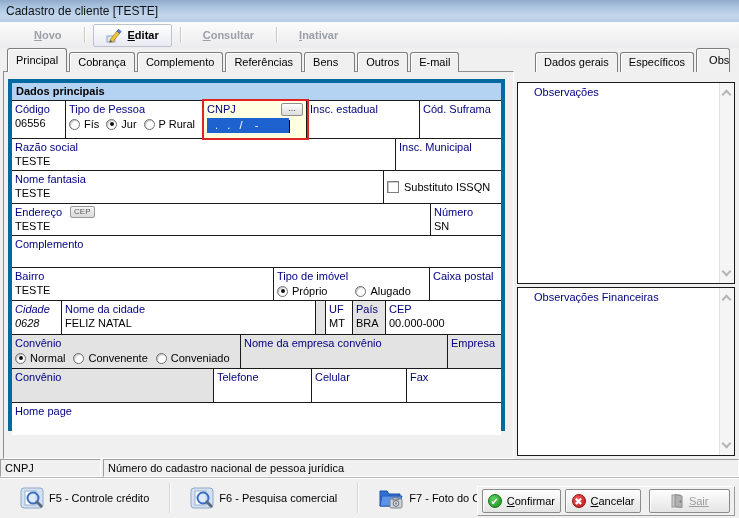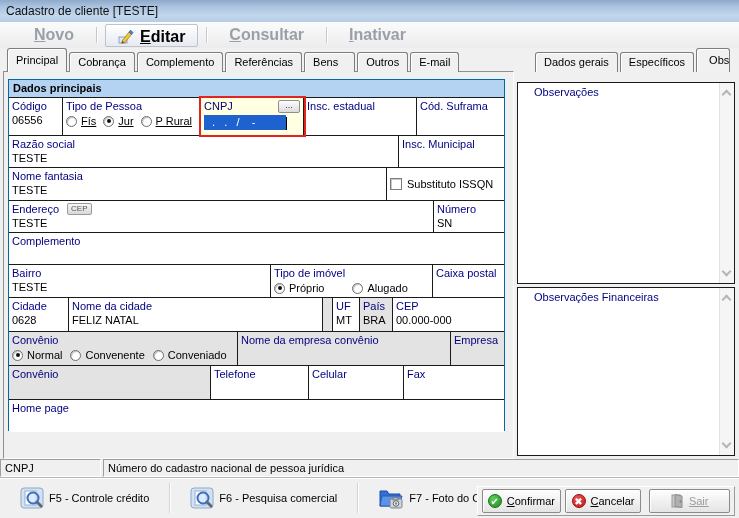--- a/index.html
+++ b/index.html
@@ -21,21 +21,21 @@
     display:flex; align-items:center; padding-left:6px;
     font-size:12px; color:#111;
   }
 
   
   .toolbar {
     left:0; top:22px; width:739px; height:26px;
     background:linear-gradient(#fbfbfb,#ececee);
     display:flex; align-items:center; padding-left:20px;
   }
-  .tbtn { display:flex; align-items:flex-start; gap:6px; font-weight:bold; font-size:16px; padding:3px 14px; }
+  .tbtn { display:flex; align-items:center; gap:6px; font-weight:bold; font-size:11px; padding:3px 14px; }
   .tbtn.disabled { color:#9aa0a8; }
   .tbtn.active {
     background:linear-gradient(#ffffff,#e7eaf2);
     border:1px solid #bcc2ce; border-radius:2px; padding:3px 12px; height:23px;
   }
   .tsep { width:1px; height:16px; background:#c9c9c9; box-shadow:1px 0 0 #ffffff; margin:0 8px; }
   .accel { text-decoration:underline; }
 
   
   .tabrow { display:flex; align-items:flex-end; }
@@ -50,21 +50,21 @@
   
   .frame {
     left:3px; top:71px; width:511px; height:388px;
     background:#f0f0f0;
     border:1px solid; border-color:#8f8f8f #fdfdfd #fdfdfd #8f8f8f;
   }
 
   
   .group {
     position:absolute; left:4px; top:7px; width:497px; height:352px;
-    border:1px solid #0369a1; background:#fff;
+    border:4px solid #0369a1; background:#fff;
   }
   .ghead {
     height:18px; background:#b4d2f2; border-bottom:1px solid #1a1a1a;
     font-weight:bold; padding:2px 4px; color:#000;
   }
   .row { display:flex; border-bottom:1px solid #1a1a1a; background:#fff; }
   .row:last-child { border-bottom:none; }
   .cell { position:relative; border-right:1px solid #1a1a1a; padding:1px 3px; overflow:visible; }
   .cell:last-child { border-right:none; }
   .grey { background:#e3e3e3; }
@@ -200,21 +200,21 @@
   <div class="group">
     <div class="ghead">Dados principais</div>
 
     <div class="row" style="height:38px;">
       <div class="cell" style="width:54px;">
         <div class="lbl">Código</div>
         <div class="val">06556</div>
       </div>
       <div class="cell" style="width:138px;">
         <div class="lbl">Tipo de Pessoa</div>
-        <div style="display:flex; gap:7px; margin-top:2px;text-decoration:underline;">
+        <div style="display:flex; gap:7px; margin-top:2px;">
           <span class="radio">
               <span class="rb"></span>
               <span>Fís</span>
             </span>
           <span class="radio">
               <span class="rb on"></span>
               <span>Jur</span>
             </span>
           <span class="radio">
               <span class="rb"></span>
@@ -296,21 +296,21 @@
             </span>
         </div>
       </div>
       <div class="cell" style="width:71px;">
         <div class="lbl">Caixa postal</div>
         <div class="val"></div>
       </div>
     </div>
 
     <div class="row" style="height:34px;">
-      <div class="cell" style="width:60px;">
+      <div class="cell" style="width:50px;font-style:italic;">
         <div class="lbl">Cidade</div>
         <div class="val">0628</div>
       </div>
       <div class="cell" style="width:254px;">
         <div class="lbl">Nome da cidade</div>
         <div class="val">FELIZ NATAL</div>
       </div>
       <div class="cell grey" style="width:10px; padding:0;"></div>
       <div class="cell" style="width:27px;">
         <div class="lbl">UF</div>

